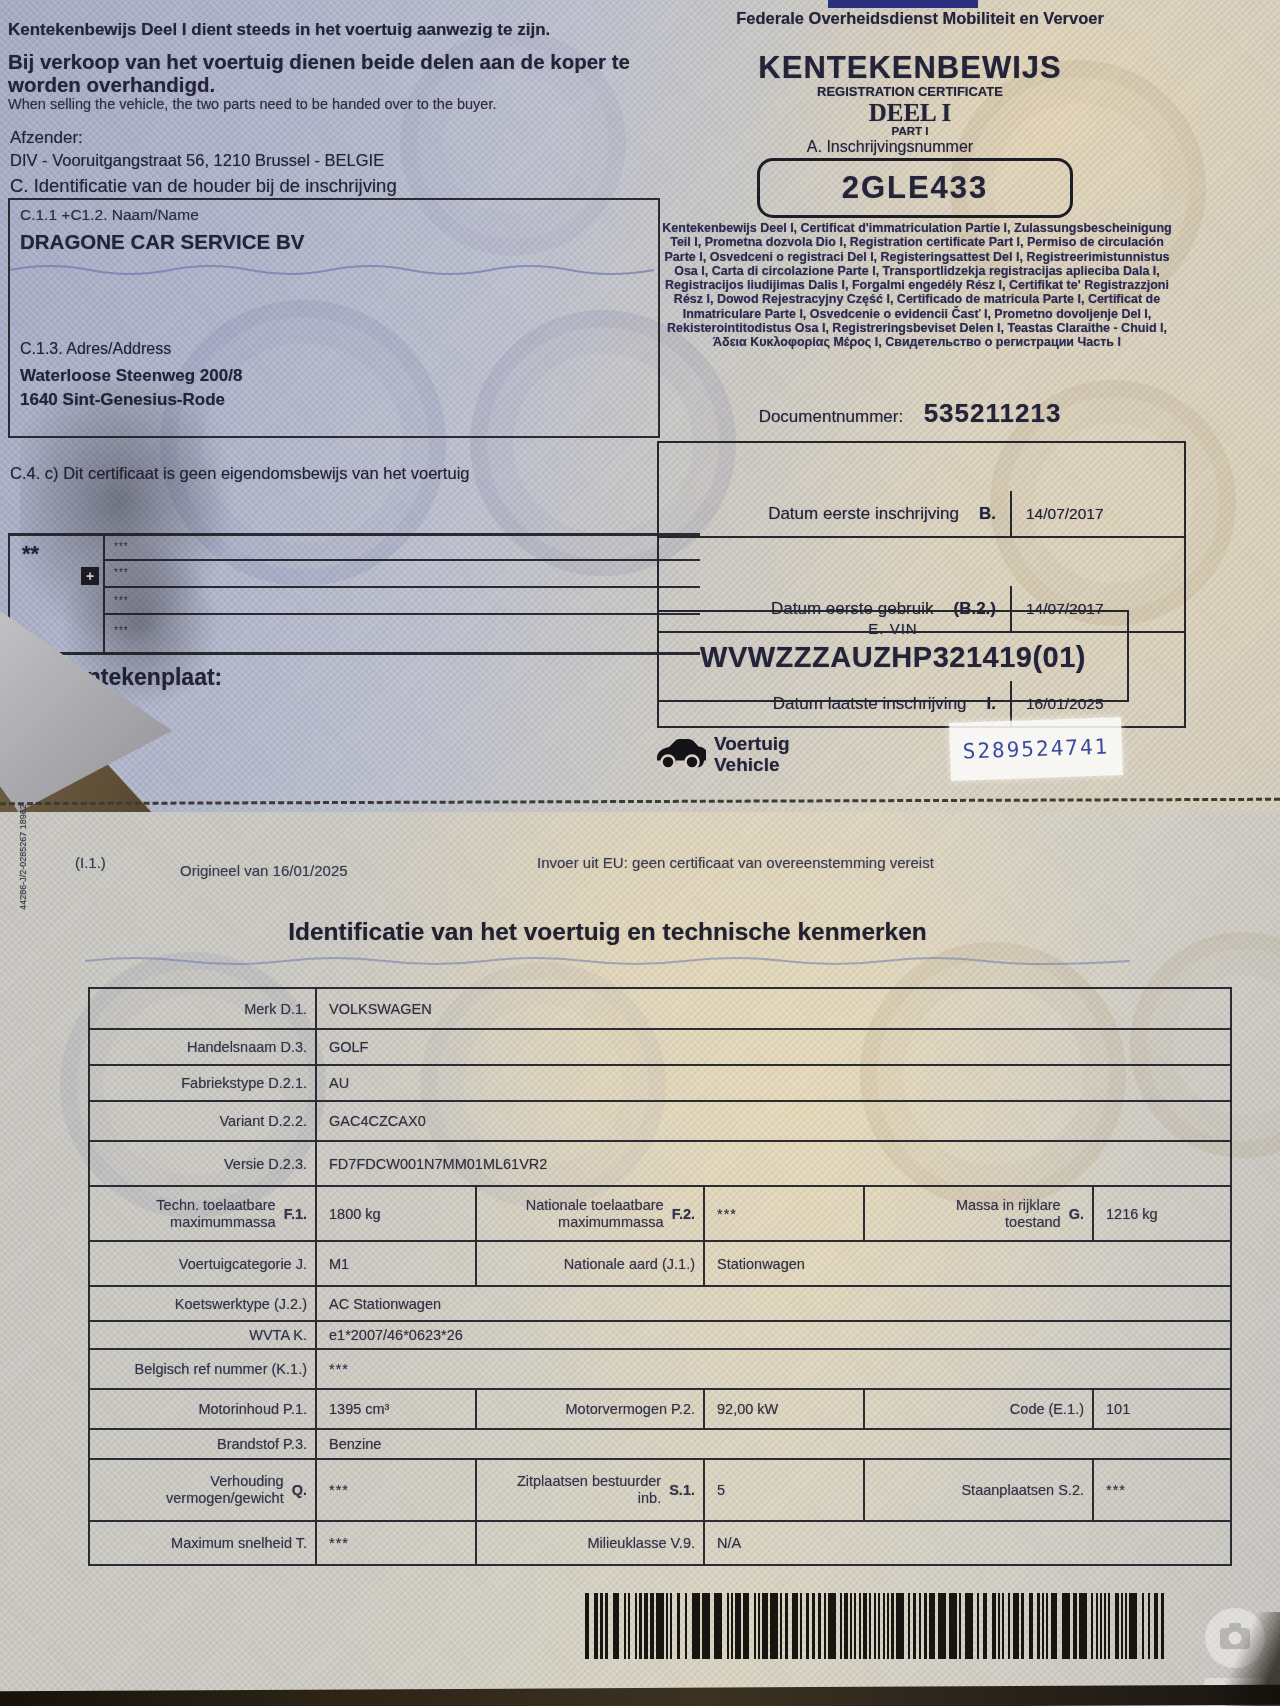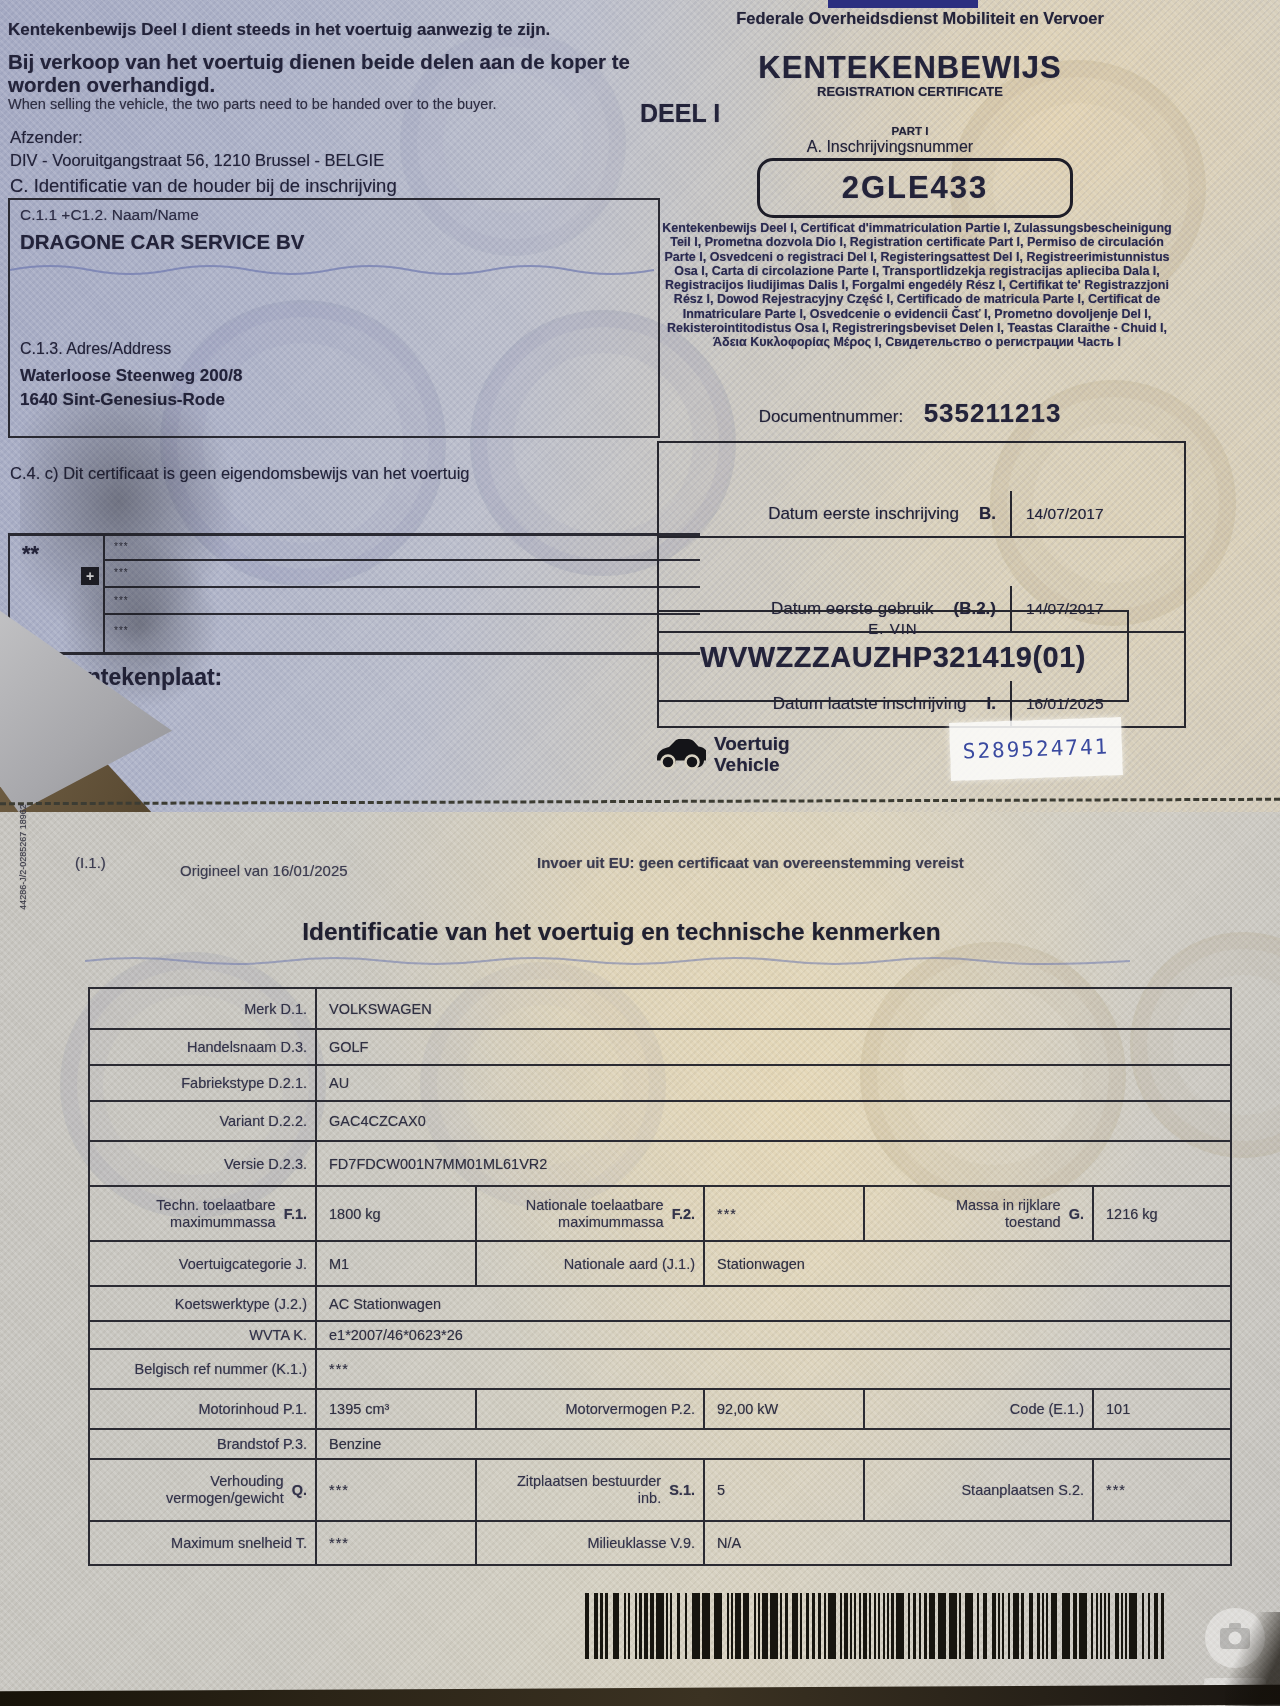--- a/index.html
+++ b/index.html
@@ -118,21 +118,21 @@
 
     <div class="abs" style="left:20px;top:380px;width:220px;height:270px;background:radial-gradient(ellipse at 45% 45%, rgba(28,28,34,.42), rgba(28,28,34,0) 68%);"></div>
     <div class="abs" style="left:60px;top:540px;width:160px;height:170px;background:radial-gradient(ellipse, rgba(25,25,30,.38), rgba(25,25,30,0) 70%);"></div>
 
     <div class="abs" style="left:0;top:600px;width:210px;height:212px;background:linear-gradient(120deg,#7a684c,#5d4d35 70%,#463a27);clip-path:polygon(0% 22%, 72% 100%, 0% 100%);"></div>
     <div class="abs" style="left:0;top:598px;width:185px;height:214px;background:linear-gradient(135deg,#c2c2c4,#a8a8ac 55%,#8f8f94);clip-path:polygon(0% 6%, 93% 62%, 10% 100%, 0% 88%);box-shadow:2px 2px 6px rgba(0,0,0,.4);"></div>
 
     <div class="abs bold soft" style="left:640px;top:9px;width:560px;text-align:center;font-size:16.5px;">Federale Overheidsdienst Mobiliteit en Vervoer</div>
     <div class="abs bold soft" style="left:640px;top:50px;width:540px;text-align:center;font-size:31px;letter-spacing:1px;">KENTEKENBEWIJS</div>
     <div class="abs bold soft" style="left:640px;top:84px;width:540px;text-align:center;font-size:13px;">REGISTRATION CERTIFICATE</div>
-    <div class="abs bold soft" style="left:640px;top:99px;width:540px;font-size:25px;">DEEL I</div>
+    <div class="abs bold soft" style="left:640px;top:99px;width:540px;text-align:center;font-size:25px;font-family:Liberation Serif, serif;">DEEL I</div>
     <div class="abs bold soft" style="left:640px;top:125px;width:540px;text-align:center;font-size:11.5px;">PART I</div>
     <div class="abs soft" style="left:620px;top:138px;width:540px;text-align:center;font-size:16px;">A. Inschrijvingsnummer</div>
 
     <div class="abs" style="left:757px;top:158px;width:310px;height:54px;border:3.5px solid #1d1d28;border-radius:16px;display:flex;align-items:center;justify-content:center;">
       <span class="bold soft" style="font-size:31px;letter-spacing:2px;">2GLE433</span>
     </div>
 
     <div class="abs bold soft" style="left:658px;top:221px;width:518px;text-align:center;font-size:12.5px;line-height:1.14;color:#2a2a52;">Kentekenbewijs Deel I, Certificat d'immatriculation Partie I, Zulassungsbescheinigung Teil I, Prometna dozvola Dio I, Registration certificate Part I, Permiso de circulación Parte I, Osvedceni o registraci Del I, Registeringsattest Del I, Registreerimistunnistus Osa I, Carta di circolazione Parte I, Transportlidzekja registracijas aplieciba Dala I, Registracijos liudijimas Dalis I, Forgalmi engedély Rész I, Certifikat te' Registrazzjoni Rész I, Dowod Rejestracyjny Część I, Certificado de matricula Parte I, Certificat de Inmatriculare Parte I, Osvedcenie o evidencii Časť I, Prometno dovoljenje Del I, Rekisterointitodistus Osa I, Registreringsbeviset Delen I, Teastas Claraithe - Chuid I, Άδεια Κυκλοφορίας Μέρος I, Свидетельство о регистрации Часть I</div>
 
     <div class="abs" style="left:640px;top:398px;width:540px;text-align:center;">
@@ -188,23 +188,23 @@
 
     <div class="abs wheelmark" style="left:60px;top:140px;width:260px;height:260px;opacity:.8;"></div>
     <div class="abs wheelmark warm" style="left:860px;top:130px;width:260px;height:260px;"></div>
     <div class="abs wheelmark warm" style="left:1130px;top:120px;width:220px;height:220px;"></div>
     <div class="abs wheelmark" style="left:420px;top:150px;width:240px;height:240px;opacity:.5;"></div>
 
     <div class="abs soft" style="left:-42px;top:40px;font-size:9px;color:#3a3a46;transform:rotate(-90deg);transform-origin:center;width:130px;text-align:center;">44286-J/2-0285267 18962</div>
 
     <div class="abs soft" style="left:75px;top:42px;font-size:15px;color:#3c3c50;">(I.1.)</div>
     <div class="abs soft" style="left:162px;top:50px;font-size:15px;color:#3c3c50;margin-left:18px;">Origineel van 16/01/2025</div>
-    <div class="abs soft" style="left:537px;top:42px;font-size:15px;color:#3c3c50;font-weight:bold;">Invoer uit EU: geen certificaat van overeenstemming vereist</div>
-
-    <div class="abs bold soft" style="left:99px;top:106px;width:1045px;text-align:center;font-size:24.5px;color:#202030;">Identificatie van het voertuig en technische kenmerken</div>
+    <div class="abs soft" style="left:537px;top:42px;font-size:15px;color:#3c3c50;">Invoer uit EU: geen certificaat van overeenstemming vereist</div>
+
+    <div class="abs bold soft" style="left:85px;top:106px;width:1045px;text-align:center;font-size:24.5px;color:#202030;">Identificatie van het voertuig en technische kenmerken</div>
     <svg class="abs" style="left:85px;top:140px;" width="1045" height="18">
       <path d="M0,9 Q50,3 100,9 T200,9 T300,9 T400,9 T500,9 T600,9 T700,9 T800,9 T900,9 T1045,9" stroke="rgba(110,120,175,.55)" stroke-width="2" fill="none"></path>
     </svg>
 
     <div class="abs" style="left:88px;top:175px;">
       <table class="tech">
         <colgroup>
           <col style="width:227px">
             <col style="width:160px">
             <col style="width:228px">

